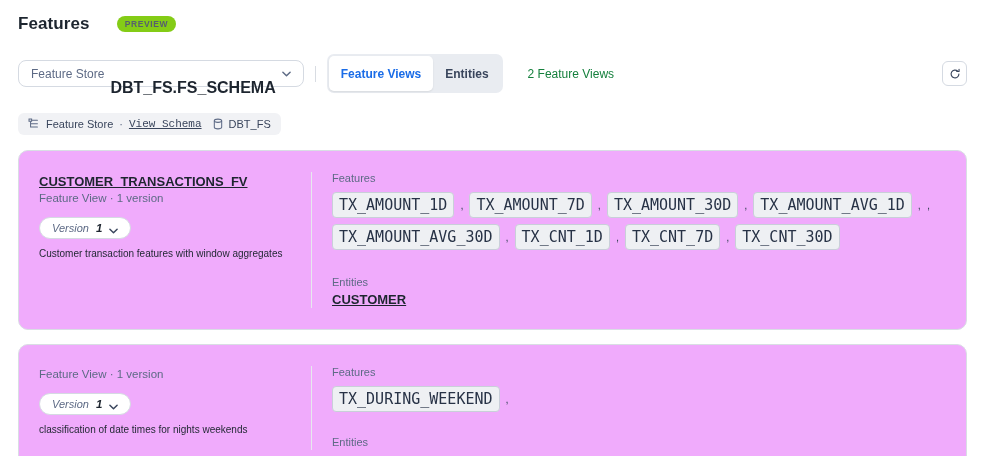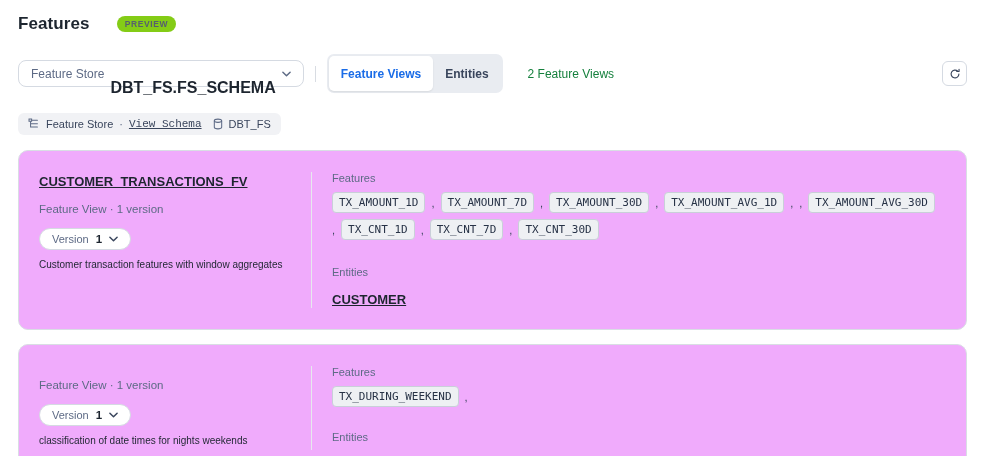--- a/index.html
+++ b/index.html
@@ -37,38 +37,38 @@
   .bc-link { color: #39455c; text-decoration: underline; font-weight: 400; cursor: pointer; font-family: Liberation Mono, monospace; }
   .bc-db { display: flex; align-items: center; gap: 5px; margin-left: 4px; }
 
   
   .cards { margin-top: 15px; display: flex; flex-direction: column; gap: 14px; }
   .card { border: 1px solid #d9dee4; border-radius: 10px; background: #f0abfc; display: flex;
     padding: 21px 0; }
   .card-left { width: 293px; flex: 0 0 293px; padding: 0 20px; border-right: 1px solid #e6e9ed; }
   .fv-title { font-size: 13px; font-weight: 700; text-decoration: underline; color: #1d252f;
     cursor: pointer; display: inline-block; }
-  .fv-subtitle { font-size: 11.5px; color: #5d6a85; margin-top: 13px; }
-  .version-pill { display: inline-flex; align-items: center; gap: 7px; border: 1px solid #d5dae2;
-    border-radius: 13px; padding: 4px 12px; margin-top: 13px; cursor: pointer; background: #fff; }
+  .fv-subtitle { font-size: 11.5px; color: #5d6a85; margin-top: 2px; }
+  .version-pill { display: inline-flex; align-items: flex-end; gap: 7px; border: 1px solid #d5dae2;
+    border-radius: 13px; padding: 4px 12px; margin-top: 13px; cursor: pointer; background: #fff; font-style: italic; }
   .version-pill .vlbl { font-size: 11px; color: #5d6a85; }
   .version-pill .vval { font-size: 11.5px; font-weight: 700; color: #1d252f; }
   .fv-desc { font-size: 10px; color: #1d252f; margin-top: 8px; line-height: 1.35;
     max-width: 252px; }
   .card-right { flex: 1; padding: 0 24px 0 20px; }
   .section-label { font-size: 11px; color: #5d6a85; }
   .chips { display: flex; flex-wrap: wrap; align-items: center; gap: 6px; margin-top: 8px;
     max-width: 620px; }
-  .chip { font-family: "DejaVu Sans Mono", monospace; font-size: 11px; color: #273246;
+  .chip { font-family: "DejaVu Sans Mono", monospace; font-size: 15px; color: #273246;
     background: #eef0f3; border: 1px solid #c9cfd9; border-radius: 4px; padding: 3px 6px;
     white-space: nowrap; }
   .comma { font-size: 11px; color: #39455c; }
   .entities-block { margin-top: 26px; }
   .entity-link { font-size: 13px; font-weight: 700; text-decoration: underline; color: #1d252f;
-    cursor: pointer; display: inline-block; margin-top: 14px; margin-right: 14px; }
+    cursor: pointer; display: inline-block; margin-top: 4px; margin-right: 14px; }
   .card.compact .entities-block { margin-top: 24px; }
 </style>
 </head>
 <body>
 
 <div class="page">
 
   
   <div class="header-row">
     <span class="page-title">Features</span>

